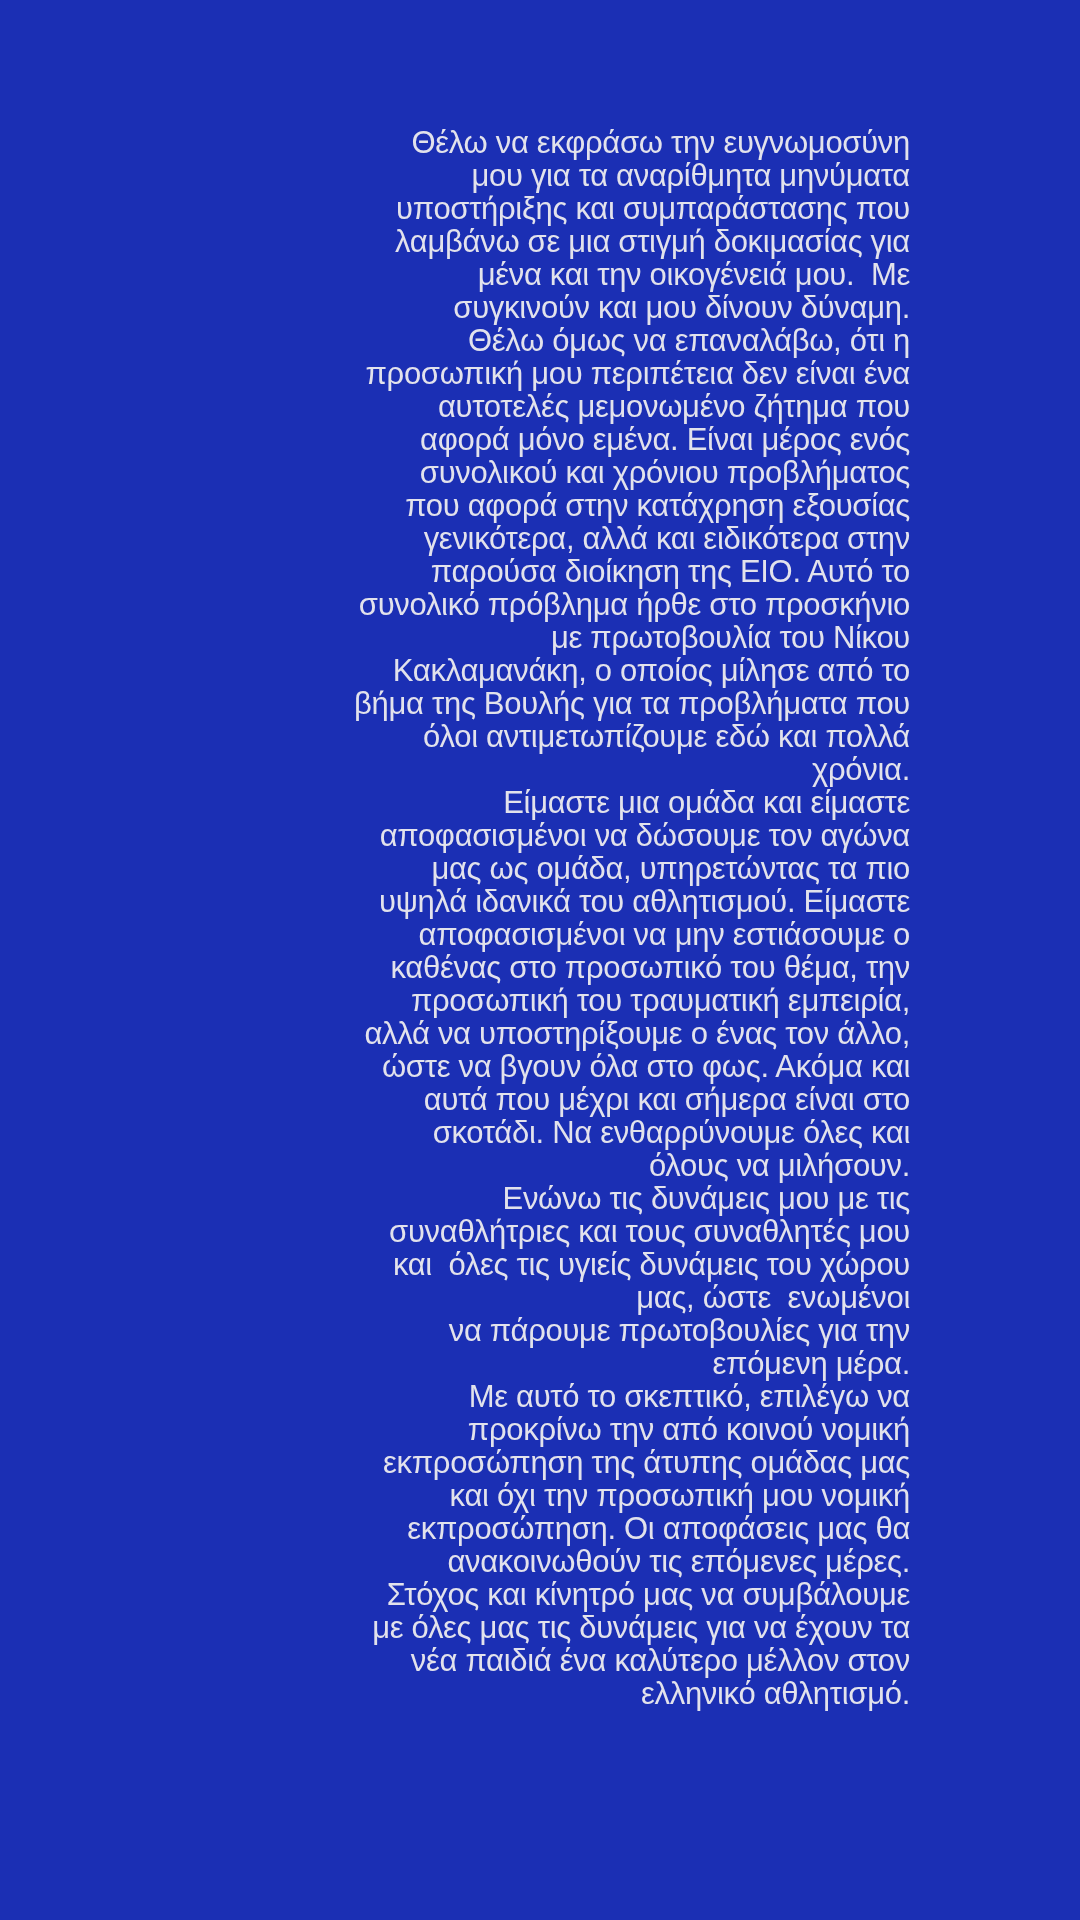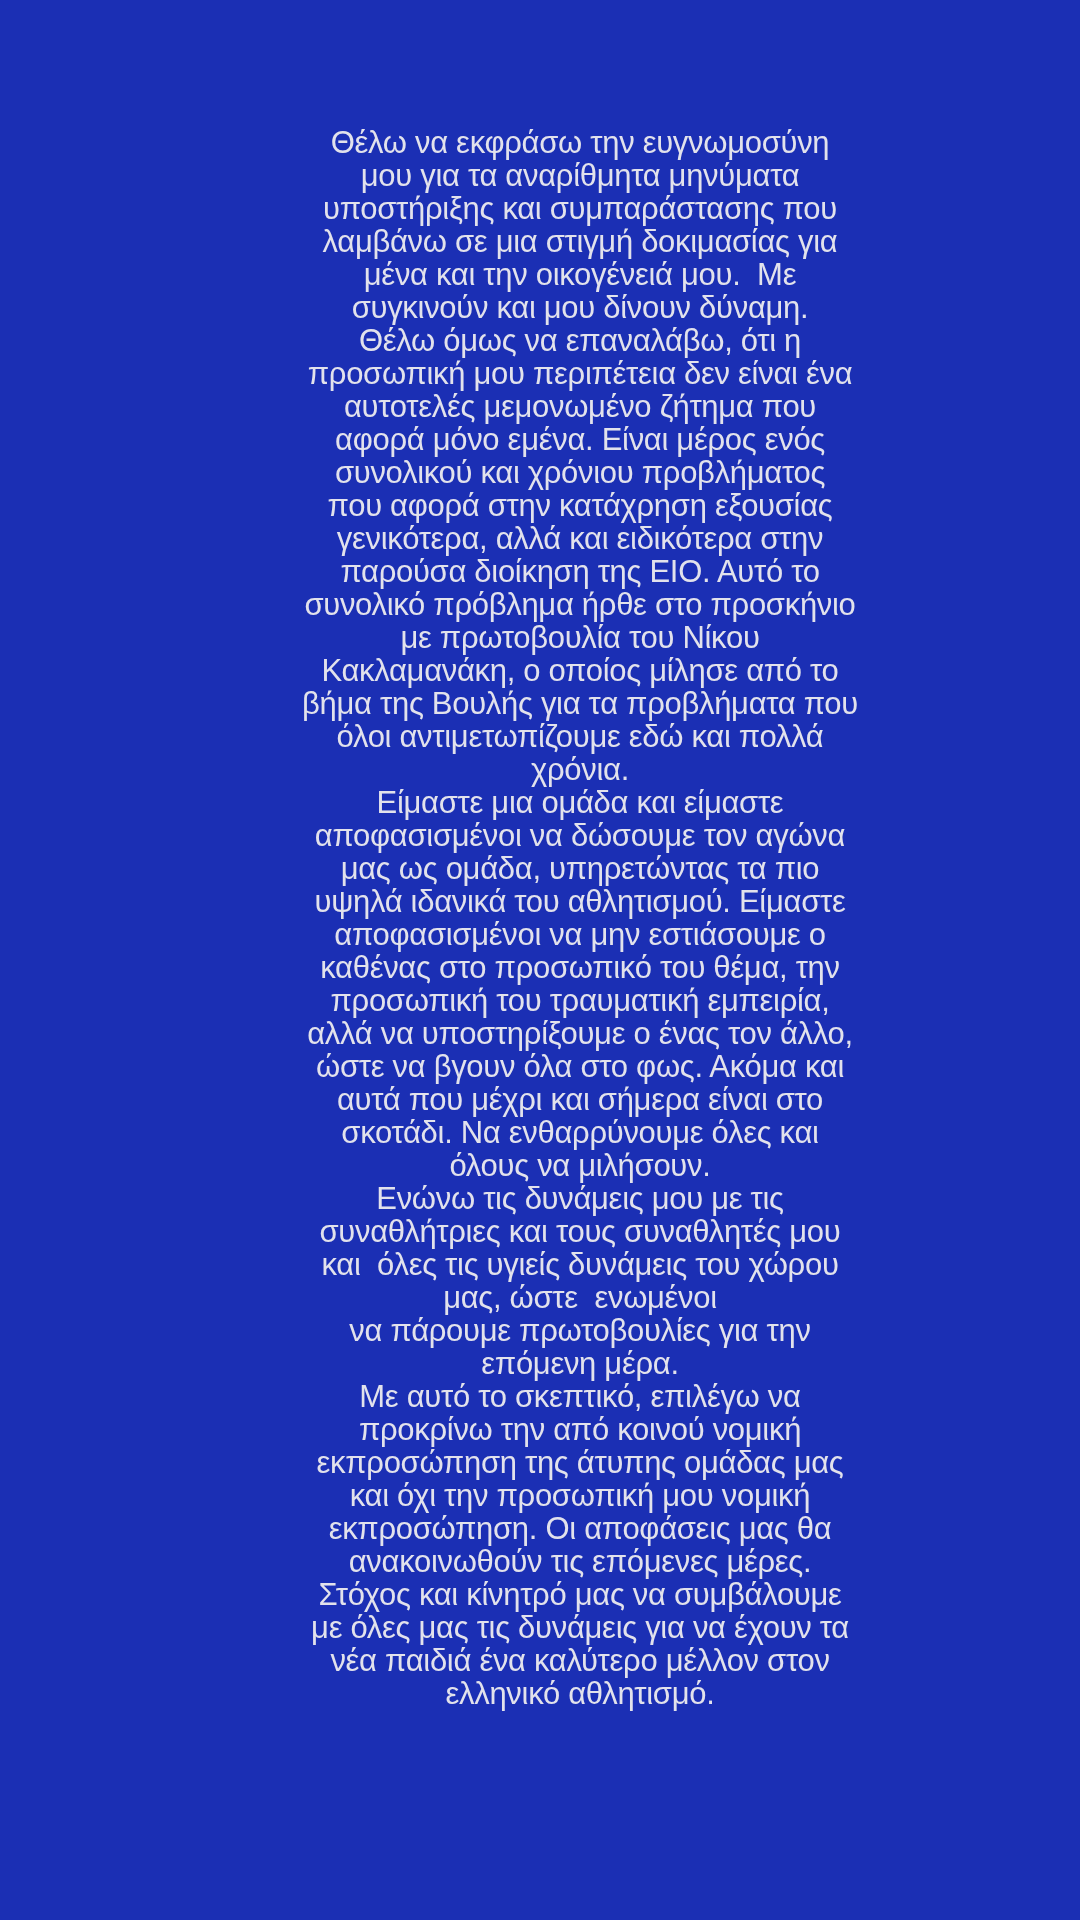--- a/index.html
+++ b/index.html
@@ -22,21 +22,21 @@
     position: absolute;
     left: 250px;
     top: 126px;
     width: 660px;
     font-size: 31px;
     line-height: 33px;
     letter-spacing: -0.3px;
     font-weight: 400;
     color: #e2e2ec; 
     white-space: pre-wrap;
-    text-align: center;
+    text-align: right;
   }
 </style>
 </head>
 <body>
 
 <div class="canvas" style="background: rgb(27, 47, 180);">
   <div class="statement" style="color: rgb(226, 226, 236);">Θέλω να εκφράσω την ευγνωμοσύνη
 μου για τα αναρίθμητα μηνύματα
 υποστήριξης και συμπαράστασης που
 λαμβάνω σε μια στιγμή δοκιμασίας για

